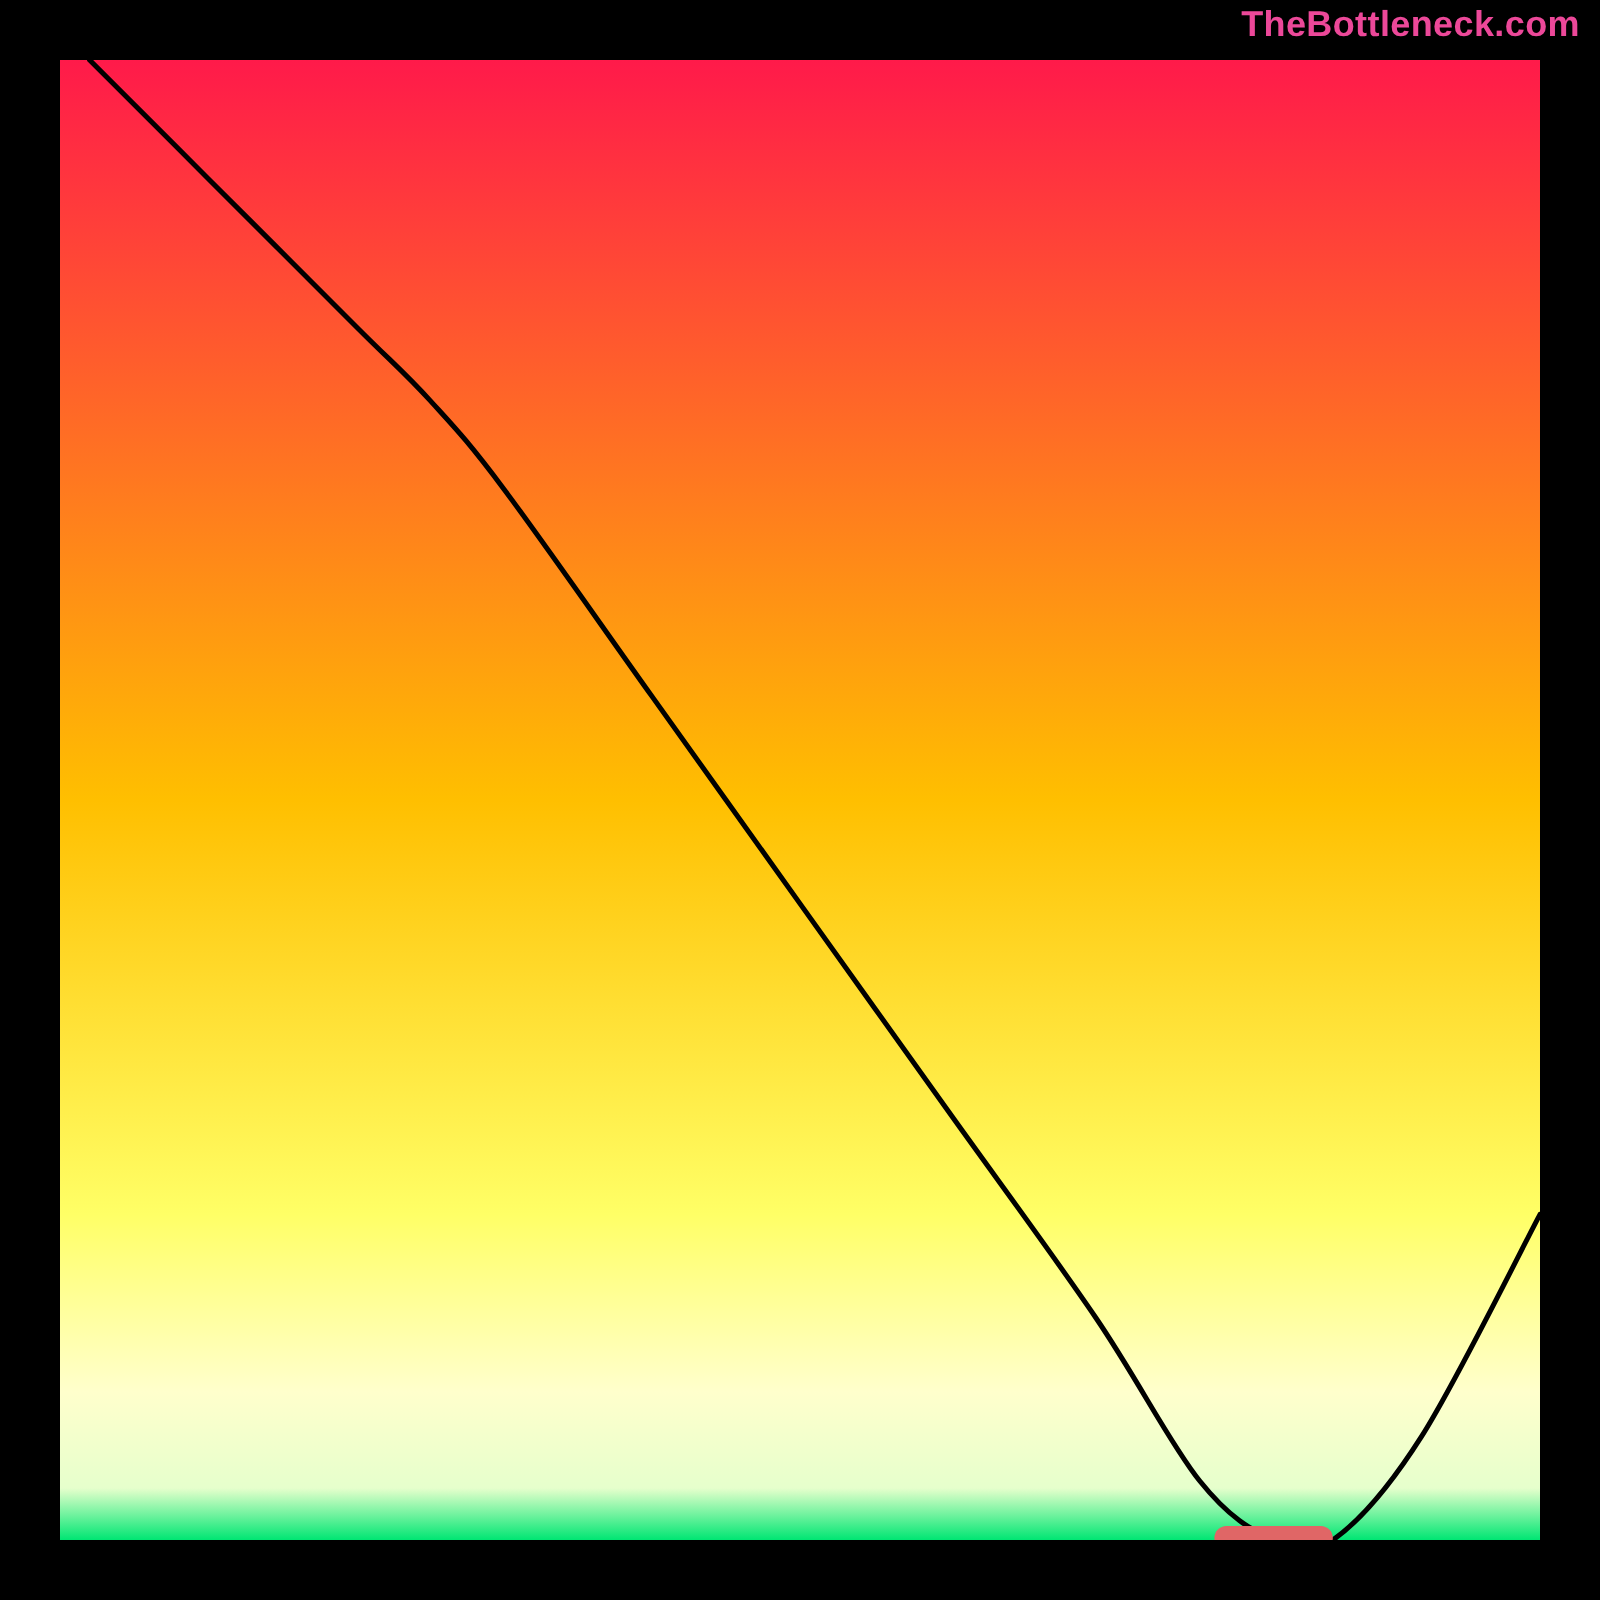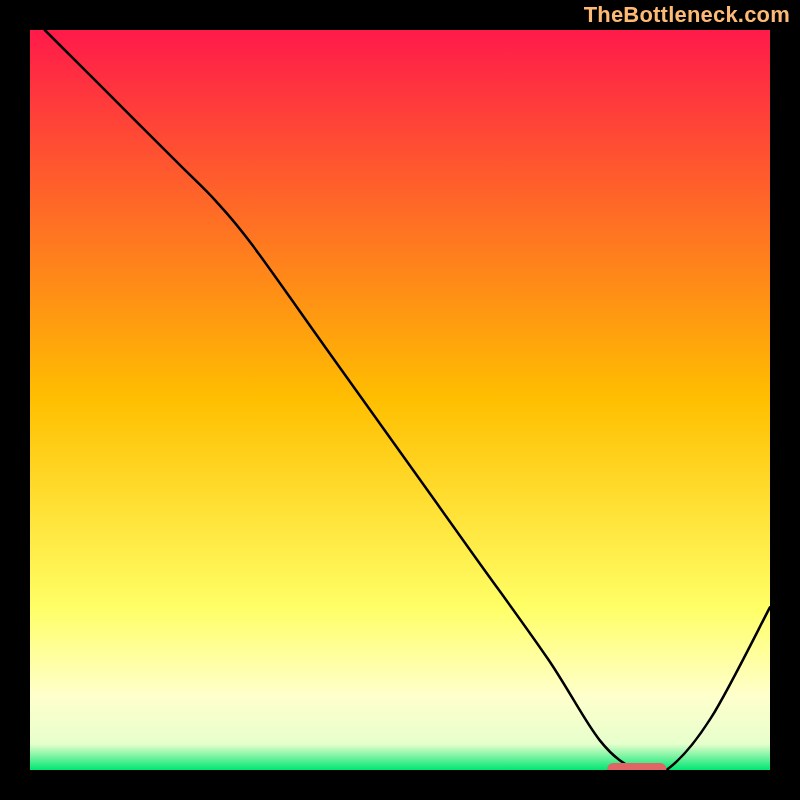--- a/index.html
+++ b/index.html
@@ -13,23 +13,23 @@
   .container {
     position: relative;
     width: 800px;
     height: 800px;
   }
   .attribution {
     position: absolute;
     top: 2px;
     right: 10px;
     font-family: Arial, Helvetica, sans-serif;
-    font-size: 22px;
+    font-size: 18px;
     font-weight: bold;
-    color: #fdba74;
+    color: #ec4899;
     letter-spacing: 0.2px;
   }
   .plot-area {
     position: absolute;
     left: 30px;
     top: 30px;
     width: 740px;
     height: 740px;
   }
   .plot-area svg {

